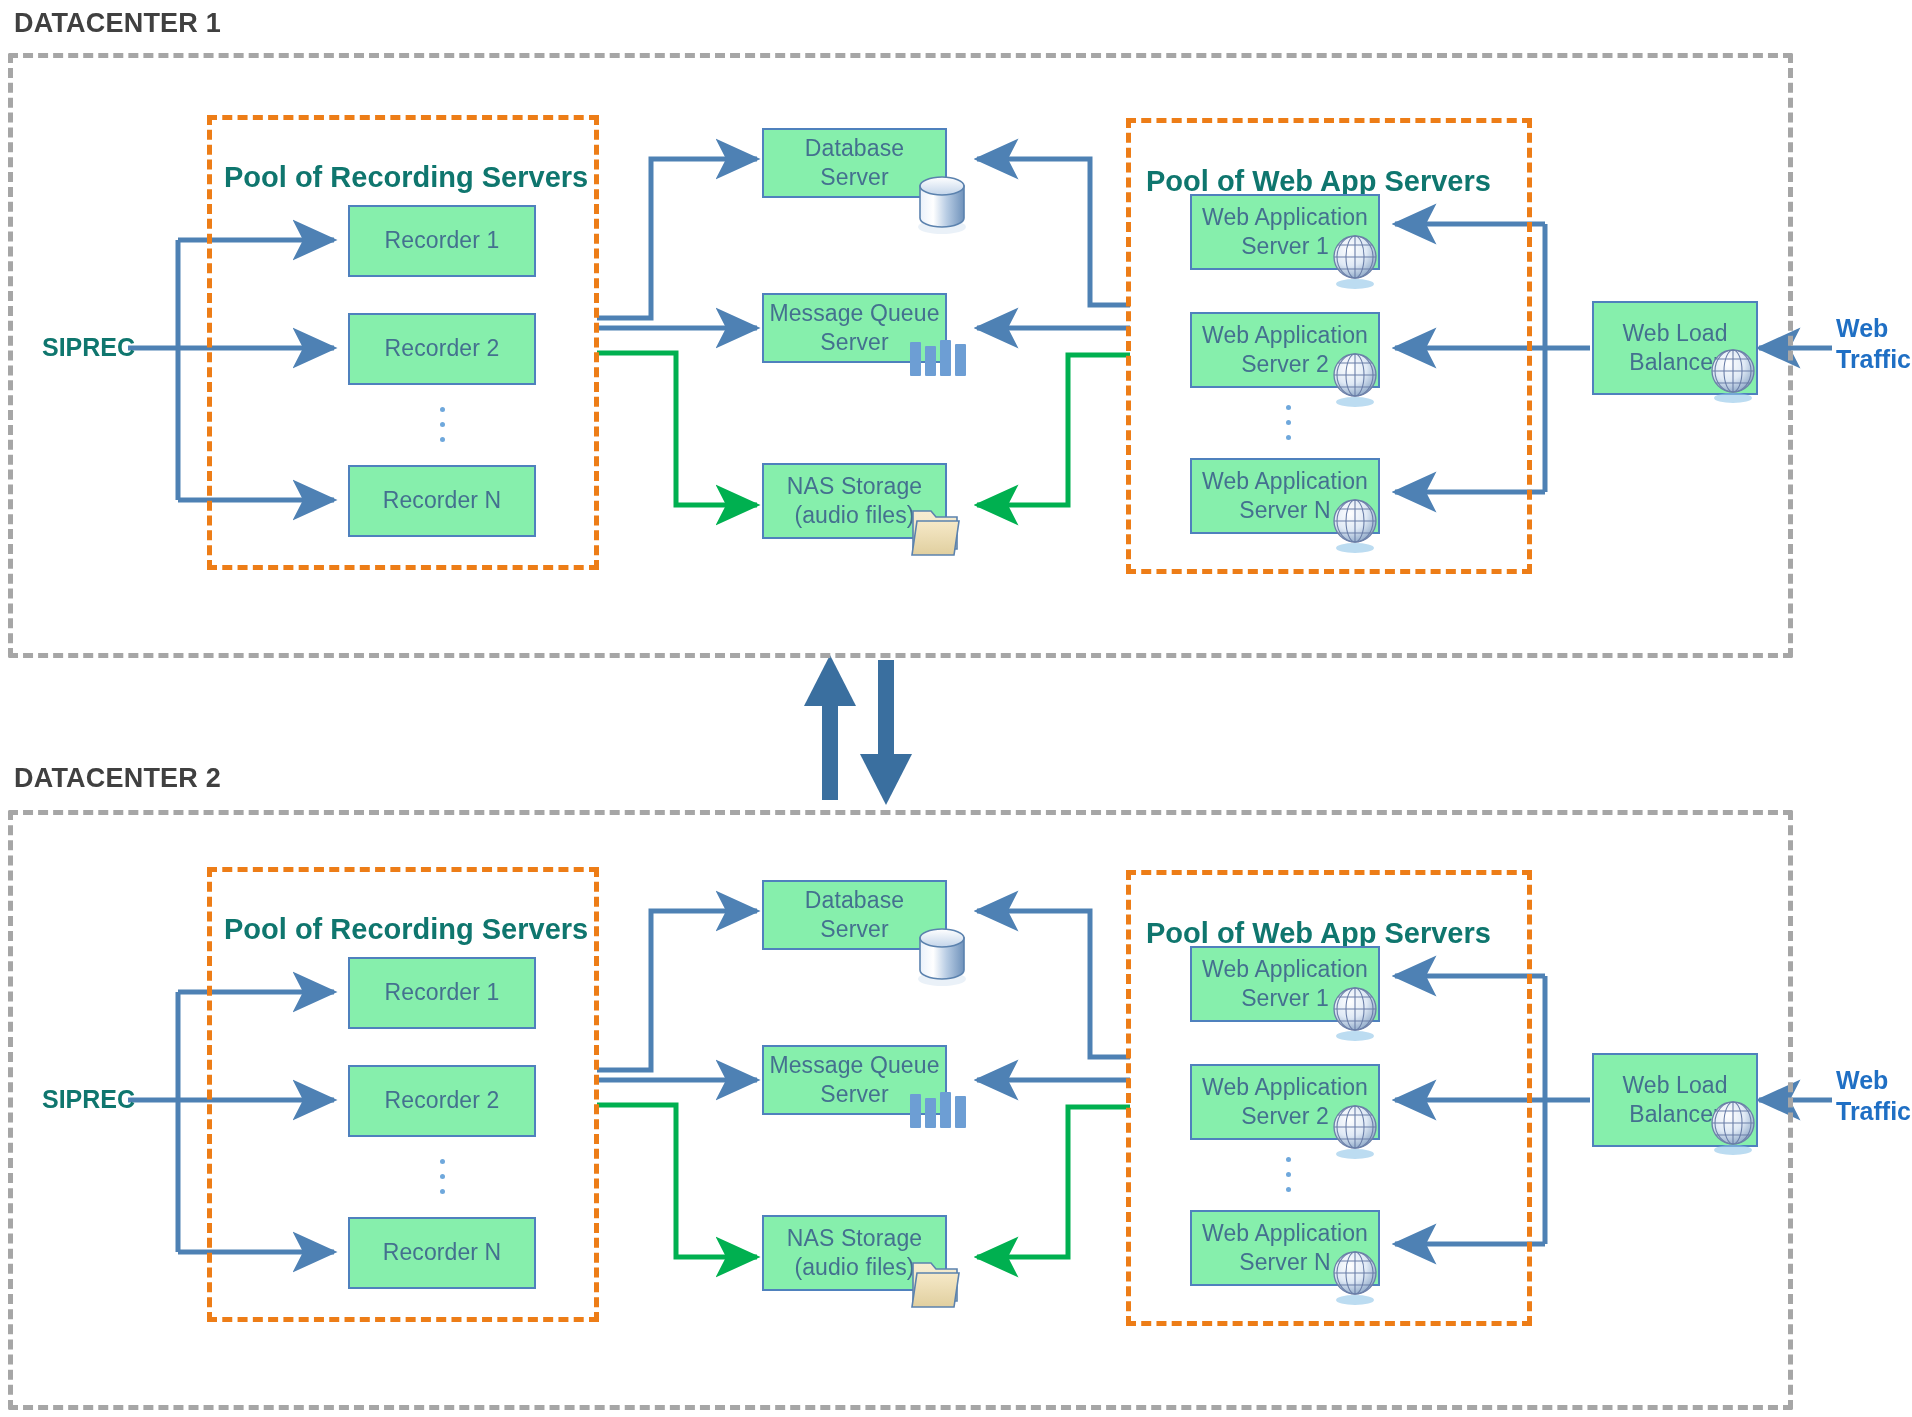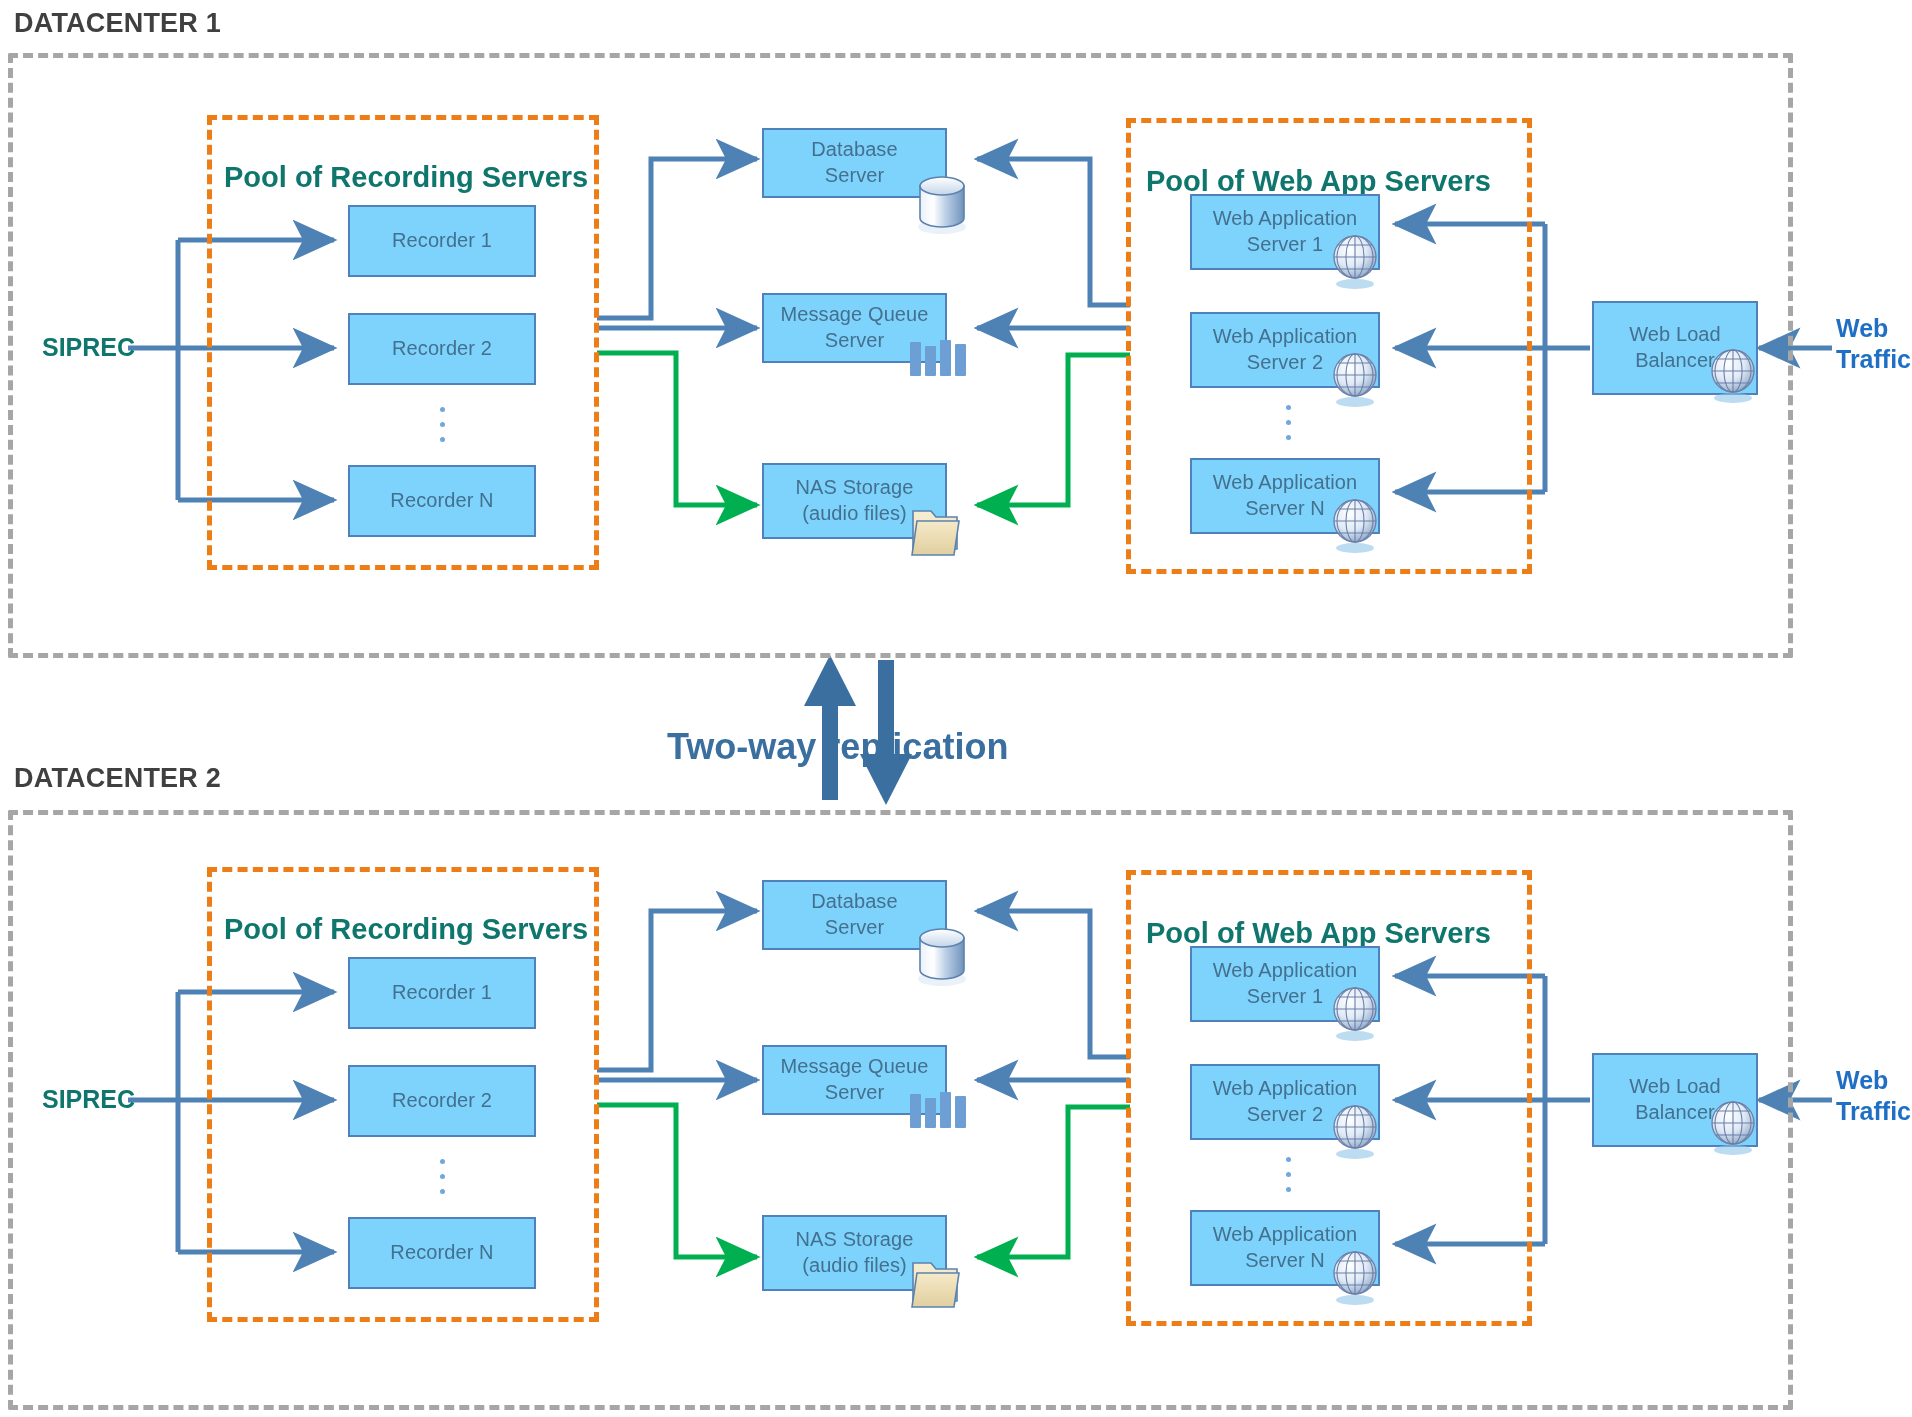--- a/index.html
+++ b/index.html
@@ -51,28 +51,28 @@
     font-size: 29px;
     font-weight: bold;
     color: #0f766e;
     white-space: nowrap;
     margin-top: 28px;
   }
   
   .node {
     position: absolute;
     box-sizing: border-box;
-    background: #7dd3fc;
+    background: #86efac;
     border: 2px solid #4f81bd;
     display: flex;
     align-items: center;
     justify-content: center;
     text-align: center;
     color: #44708f;
-    font-size: 20px;
+    font-size: 23px;
     line-height: 1.28;
     letter-spacing: .1px;
   }
   .node span { display: block; }
   
   .lbl {
     position: absolute;
     font-size: 25px;
     font-weight: bold;
     color: #1F6FC4;
@@ -346,21 +346,20 @@
     <line x1="12" y1="15" x2="46" y2="15" stroke="#6b7fa8" stroke-width="1.1"></line>
     <line x1="12" y1="39" x2="46" y2="39" stroke="#6b7fa8" stroke-width="1.1"></line>
     <line x1="29" y1="6" x2="29" y2="48" stroke="#6b7fa8" stroke-width="1.1"></line>
   </svg>
 
   <div class="lbl webtraffic" style="left:1836px; top:313px; width:72px; text-align:left;">
     <span>Web</span><br>
     <span>Traffic</span>
   </div>
 
-  <div class="repl-label" style="left:667px; top:726px;">Two-way replication</div>
 
   <div class="dc-title" style="left:14px; top:763px;text-align:right;">DATACENTER 2</div>
   <div class="dc-box" style="left:8px; top:810px; width:1785px; height:600px;"></div>
 
   <div class="pool-box" style="left:207px; top:867px; width:392px; height:455px;"></div>
   <div class="pool-title" style="left:224px; top:885px;">Pool of Recording Servers</div>
 
   <div class="node" style="left:348px; top:957px; width:188px; height:72px;">
     <span>Recorder 1</span>
   </div>

